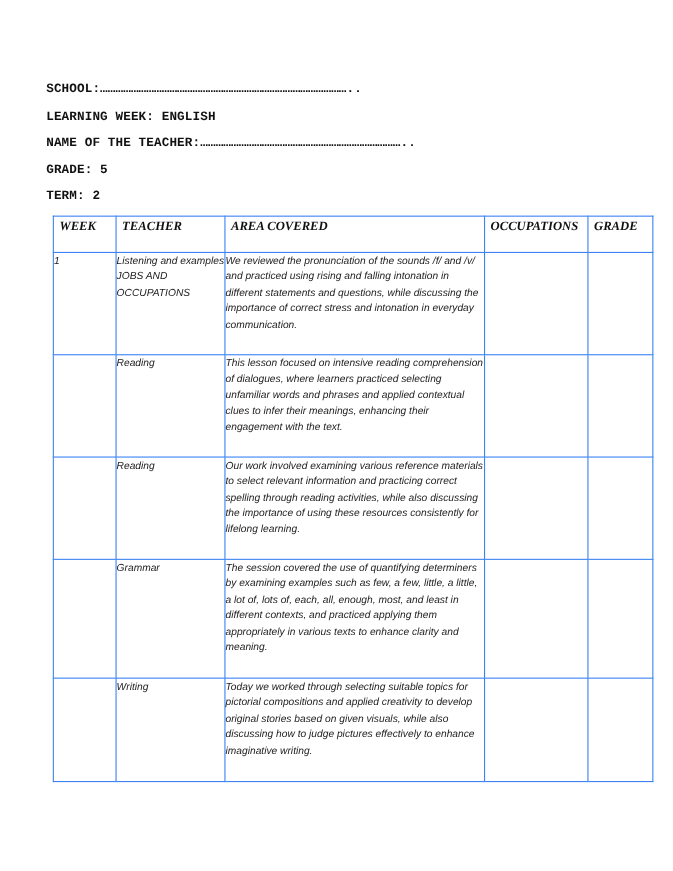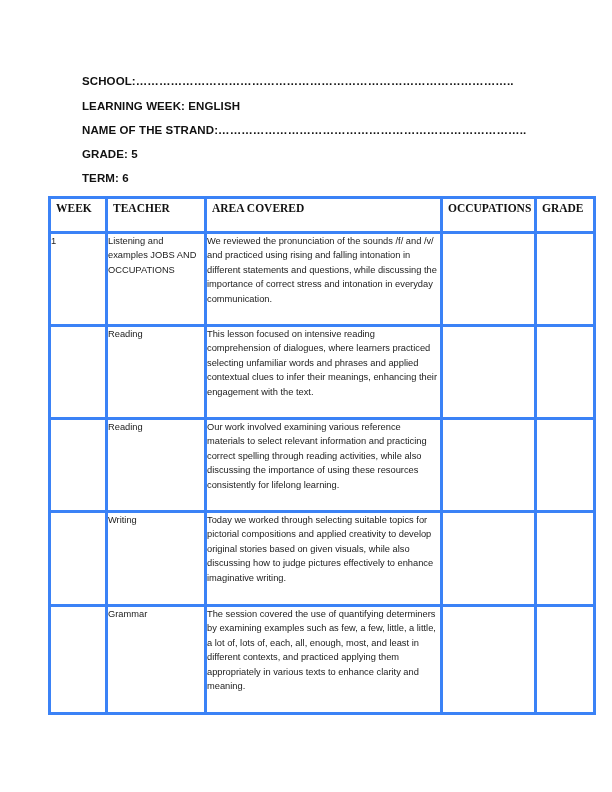--- a/index.html
+++ b/index.html
@@ -1,48 +1,48 @@
 <!DOCTYPE html>
 <html><head>
 <meta charset="utf-8">
 <style>
   html, body { margin: 0; padding: 0; background: #ffffff; }
   body { width: 612px; height: 792px; position: relative; overflow: hidden; color: #111; }
   .meta-line {
     position: absolute; left: 42px;
-    font-family: Liberation Sans, sans-serif; font-weight: bold; font-size: 11.5px;
-    letter-spacing: 0.1px; white-space: nowrap; margin-left: 40px;
+    font-family: Liberation Mono, monospace; font-weight: bold; font-size: 11.5px;
+    letter-spacing: 0.1px; white-space: nowrap;
   }
   table.record {
     position: absolute; left: 48px; top: 196px;
     width: 545px; border-collapse: collapse; table-layout: fixed;
   }
   table.record td, table.record th {
-    border: 3px solid #3b82f6; vertical-align: top; padding: 0;
+    border: 1px solid #3b82f6; vertical-align: top; padding: 0; font-style: italic;
   }
   table.record th {
     font-family: "Liberation Serif", serif; font-weight: bold; font-size: 11.5px;
     text-align: left; height: 29px; padding: 3px 0 0 5px;
   }
   .cell-text {
     font-family: "Liberation Sans", sans-serif; font-size: 9.3px; line-height: 14.4px;
     color: #222;
   }
   td.week { padding: 15px 0 0 6px; }
   td.strand { padding: 2px 4px 0 5px; }
   td.work { padding: 2px 6px 0 23px; }
 </style>
 </head>
 <body>
 
 <div class="meta-line" style="top:75px;">SCHOOL:……………………………………………………………………………………..</div>
 <div class="meta-line" style="top:100px;">LEARNING WEEK: ENGLISH</div>
-<div class="meta-line" style="top:124px;">NAME OF THE STRAND:……………………………………………………………………..</div>
+<div class="meta-line" style="top:124px;">NAME OF THE TEACHER:……………………………………………………………………..</div>
 <div class="meta-line" style="top:148px;text-align:right;">GRADE: 5</div>
-<div class="meta-line" style="top:172px;">TERM: 6</div>
+<div class="meta-line" style="top:172px;">TERM: 2</div>
 
 <table class="record">
   <colgroup>
     <col style="width:57px">
     <col style="width:99px">
     <col style="width:236px">
     <col style="width:94px">
     <col style="width:59px">
   </colgroup>
   <thead>
@@ -69,28 +69,28 @@
       <td></td>
       <td></td>
     </tr>
     <tr style="height:93px;">
       <td class="week cell-text"></td>
       <td class="strand cell-text">Reading</td>
       <td class="work cell-text">Our work involved examining various reference materials to select relevant information and practicing correct spelling through reading activities, while also discussing the importance of using these resources consistently for lifelong learning.</td>
       <td></td>
       <td></td>
     </tr>
+    <tr style="height:108px;">
+      <td class="week cell-text"></td>
+      <td class="strand cell-text">Grammar</td>
+      <td class="work cell-text">The session covered the use of quantifying determiners by examining examples such as few, a few, little, a little, a lot of, lots of, each, all, enough, most, and least in different contexts, and practiced applying them appropriately in various texts to enhance clarity and meaning.</td>
+      <td></td>
+      <td></td>
+    </tr>
     <tr style="height:94px;">
       <td class="week cell-text"></td>
       <td class="strand cell-text">Writing</td>
       <td class="work cell-text">Today we worked through selecting suitable topics for pictorial compositions and applied creativity to develop original stories based on given visuals, while also discussing how to judge pictures effectively to enhance imaginative writing.</td>
       <td></td>
       <td></td>
     </tr>
-    <tr style="height:108px;">
-      <td class="week cell-text"></td>
-      <td class="strand cell-text">Grammar</td>
-      <td class="work cell-text">The session covered the use of quantifying determiners by examining examples such as few, a few, little, a little, a lot of, lots of, each, all, enough, most, and least in different contexts, and practiced applying them appropriately in various texts to enhance clarity and meaning.</td>
-      <td></td>
-      <td></td>
-    </tr>
   </tbody>
 </table>
 
 </body></html>

